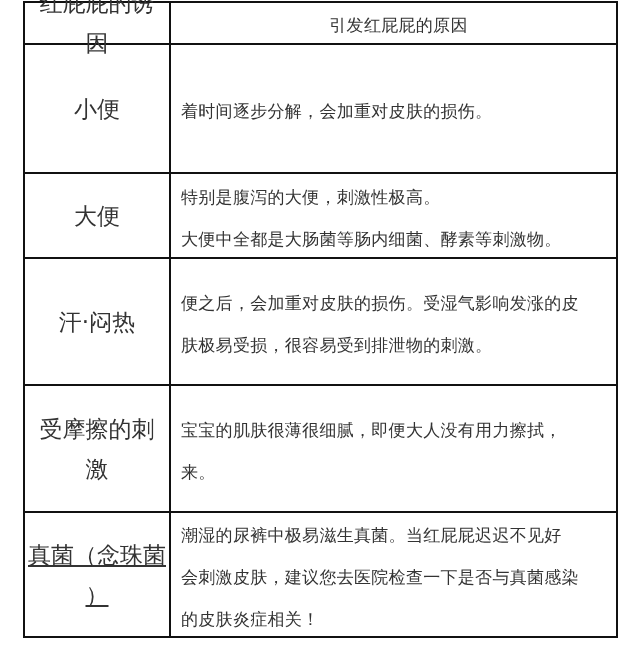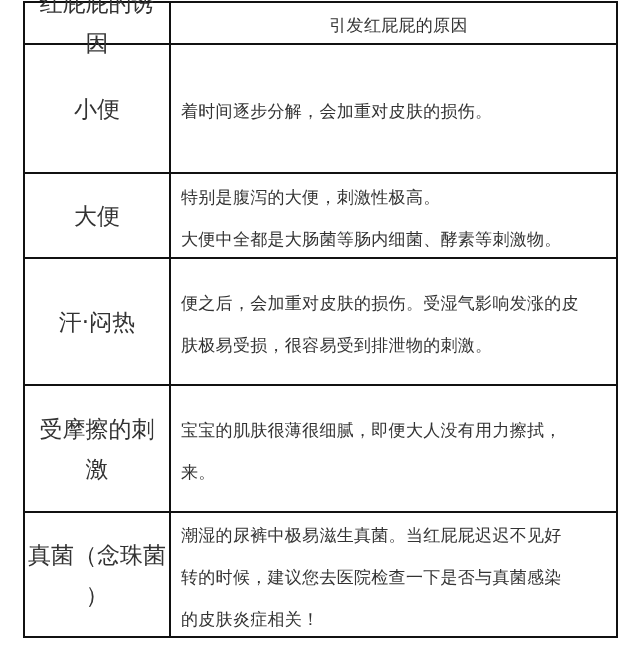--- a/index.html
+++ b/index.html
@@ -53,23 +53,23 @@
 
   <div class="row" style="top:383px;height:127px;">
     <div class="c1">受摩擦的刺激</div>
     <div class="c2">
       <span class="line">宝宝的肌肤很薄很细腻，即便大人没有用力擦拭，</span>
       <span class="line">来。</span>
     </div>
   </div>
 
   <div class="row" style="top:510px;height:123px;">
-    <div class="c1" style="flex-direction:column;">
+    <div class="c1" style="flex-direction:column;text-decoration:underline;">
       <span class="line">真菌（念珠菌</span>
       <span class="line">）</span>
     </div>
     <div class="c2">
       <span class="line">潮湿的尿裤中极易滋生真菌。当红屁屁迟迟不见好</span>
-      <span class="line">转的时候，建议您去医院检查一下是否与真菌感染</span>
+      <span class="line">会刺激皮肤，建议您去医院检查一下是否与真菌感染</span>
       <span class="line">的皮肤炎症相关！</span>
     </div>
   </div>
 </div>
 
 </body></html>

